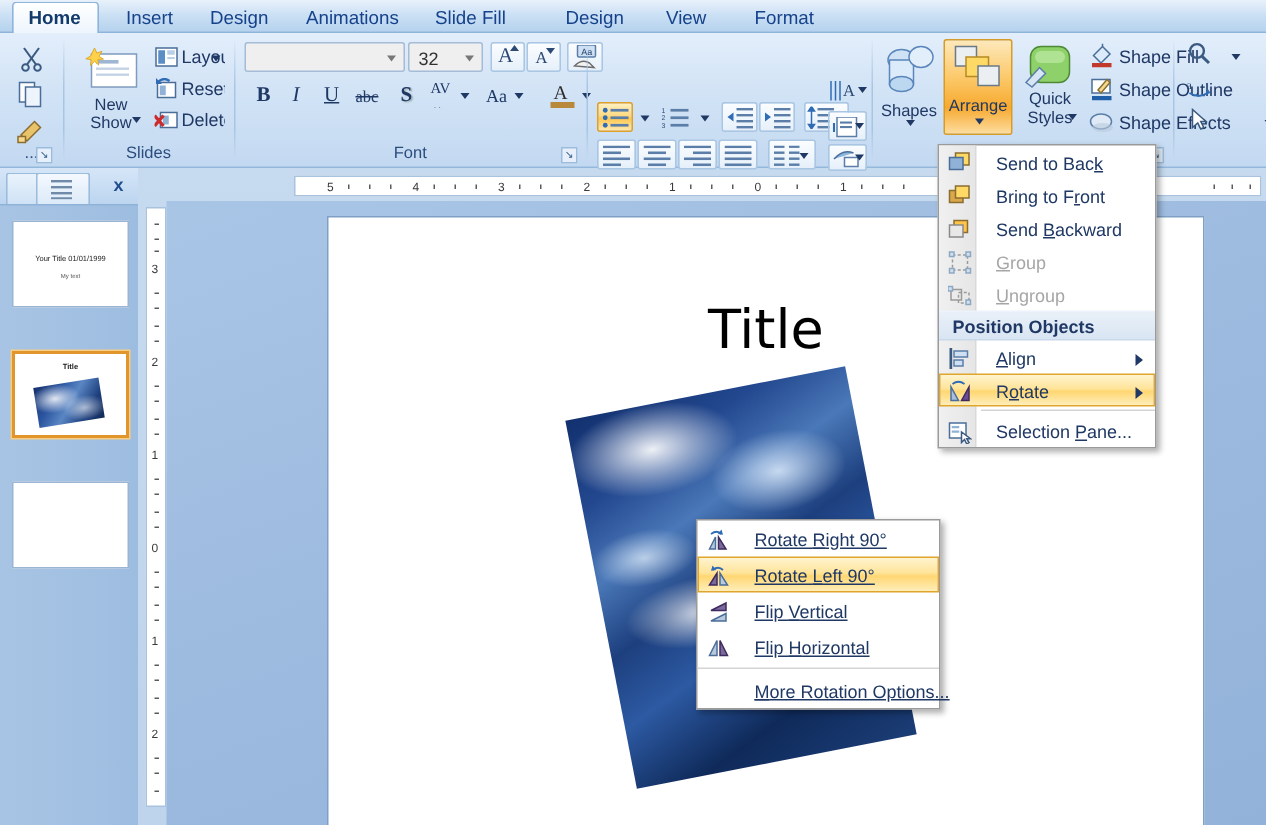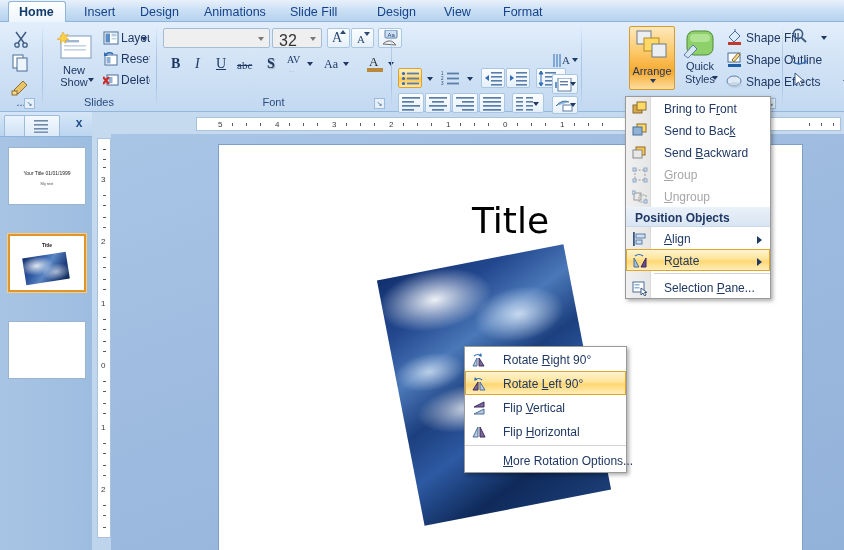--- a/index.html
+++ b/index.html
@@ -212,21 +212,21 @@
   }
   .mitem .arrow {
     position:absolute; right:7px; top:8px;
     width:0;height:0;border-left:5px solid #1f3864;
     border-top:4px solid transparent;border-bottom:4px solid transparent;
   }
   .msep { height:1px; margin:2px 0 2px 28px; background:#d4d4d4; }
 
   .submenu {
     position:absolute; background:#ffffff;
-    border:1px solid #9a9a9a; box-shadow: 2px 2px 4px rgba(0,0,0,.32);
+    border:1px solid #9a9a9a; box-shadow: 2px 2px 4px rgba(0,0,0,.32); text-decoration: underline;
   }
   u { text-decoration: underline; }
 </style>
 </head>
 <body>
 
 <div id="app">
 
   <div class="tabbar">
     <div class="tab active" style="left:8px;width:58px;">Home</div>
@@ -320,21 +320,21 @@
     </div>
     <div class="gsep" style="left:156px;"></div>
 
     <div class="rgroup" style="left:159px;width:229px;">
       <div class="gbody">
         <div class="btn boxed" style="left:4px;top:5px;width:107px;height:20px;background:#efefef;border-color:#a4bcd6;">
           <span style="position:absolute;left:5px;top:3px;font-size:12px;color:#333;"></span>
           <span style="position:absolute;right:5px;top:8px;width:0;height:0;border-top:4px solid #777;border-left:3.5px solid transparent;border-right:3.5px solid transparent;"></span>
         </div>
         <div class="btn boxed" style="left:113px;top:5px;width:50px;height:20px;background:#efefef;border-color:#a4bcd6;">
-          <span style="position:absolute;left:6px;top:3px;font-size:16px;color:#333;">32</span>
+          <span style="position:absolute;left:6px;top:3px;font-size:12px;color:#333;">32</span>
           <span style="position:absolute;right:5px;top:8px;width:0;height:0;border-top:4px solid #777;border-left:3.5px solid transparent;border-right:3.5px solid transparent;"></span>
         </div>
         <div class="btn boxed" style="left:168px;top:5px;width:23px;height:20px;">
           <span style="position:absolute;left:4px;top:1px;font-size:14px;font-family:'Liberation Serif',serif;color:#2c4a74;">A</span>
           <span style="position:absolute;right:3px;top:1px;width:0;height:0;border-bottom:4px solid #2c4a74;border-left:3px solid transparent;border-right:3px solid transparent;"></span>
         </div>
         <div class="btn boxed" style="left:192px;top:5px;width:23px;height:20px;">
           <span style="position:absolute;left:5px;top:4px;font-size:11px;font-family:'Liberation Serif',serif;color:#2c4a74;">A</span>
           <span style="position:absolute;right:3px;top:3px;width:0;height:0;border-top:4px solid #2c4a74;border-left:3px solid transparent;border-right:3px solid transparent;"></span>
         </div>
@@ -511,20 +511,30 @@
         <path d="M1 7 q6-7 13-4" fill="#8cb5dd" stroke="#4a6e98"></path>
         <rect x="8" y="6" width="9" height="6" fill="#fff" stroke="#5a7ea8"></rect>
       </svg>
       <span style="position:absolute;right:1px;top:6px;width:0;height:0;border-top:4px solid #1f3864;border-left:3.5px solid transparent;border-right:3.5px solid transparent;"></span>
     </div>
 
     <div class="gsep" style="left:581px;"></div>
 
     <div class="rgroup" style="left:584px;width:195px;">
       <div class="gbody">
+        <div class="btn" style="left:0px;top:4px;width:44px;height:62px;">
+          <svg width="40" height="34" viewBox="0 0 40 34" style="position:absolute;left:2px;top:2px;">
+            <ellipse cx="14" cy="10" rx="9" ry="7" fill="#cfe2f5" stroke="#5a86bb"></ellipse>
+            <rect x="6" y="10" width="16" height="16" fill="#dcebfa" stroke="#5a86bb"></rect>
+            <ellipse cx="14" cy="26" rx="8" ry="5" fill="#bcd7f0" stroke="#5a86bb"></ellipse>
+            <ellipse cx="27" cy="8" rx="8" ry="7" fill="#e3eefb" stroke="#5a86bb"></ellipse>
+          </svg>
+          <span class="lbl" style="top:40px;">Shapes</span>
+          <span style="position:absolute;left:19px;top:52px;width:0;height:0;border-top:4px solid #1f3864;border-left:3.5px solid transparent;border-right:3.5px solid transparent;"></span>
+        </div>
 
         <div class="btn active-orange" style="left:45px;top:3px;width:46px;height:64px;">
           <svg width="36" height="32" viewBox="0 0 36 32" style="position:absolute;left:5px;top:2px;">
             <rect x="2" y="2" width="14" height="13" fill="#eceff2" stroke="#6b7a89"></rect>
             <rect x="9" y="9" width="15" height="13" fill="#ffd966" stroke="#b58a22"></rect>
             <rect x="17" y="15" width="14" height="13" fill="#eceff2" stroke="#6b7a89"></rect>
           </svg>
           <span class="lbl" style="top:38px;">Arrange</span>
           <span style="position:absolute;left:20px;top:52px;width:0;height:0;border-top:4px solid #1f3864;border-left:3.5px solid transparent;border-right:3.5px solid transparent;"></span>
         </div>
@@ -699,34 +709,34 @@
     </div>
   </div>
 
   <div class="menu" style="left:625px;top:96px;width:146px;">
     <div class="gutter"></div>
 
 
     <div class="mitem">
       <span class="mico">
         <svg width="16" height="16" viewBox="0 0 16 16">
+            <rect x="5" y="1" width="9" height="8" fill="#ffd966" stroke="#8a6d2f"></rect>
+            <rect x="1" y="4" width="9" height="8" fill="#8fb2d6" stroke="#4a6e98"></rect>
+          </svg>
+      </span>
+      <span>Send to Bac<u>k</u></span>
+    </div>
+    <div class="mitem">
+      <span class="mico">
+        <svg width="16" height="16" viewBox="0 0 16 16">
             <rect x="1" y="4" width="9" height="8" fill="#d8a84a" stroke="#8a6d2f"></rect>
             <rect x="5" y="1" width="9" height="8" fill="#ffd966" stroke="#8a6d2f"></rect>
           </svg>
       </span>
       <span>Bring to F<u>r</u>ont</span>
-    </div>
-    <div class="mitem">
-      <span class="mico">
-        <svg width="16" height="16" viewBox="0 0 16 16">
-            <rect x="5" y="1" width="9" height="8" fill="#ffd966" stroke="#8a6d2f"></rect>
-            <rect x="1" y="4" width="9" height="8" fill="#8fb2d6" stroke="#4a6e98"></rect>
-          </svg>
-      </span>
-      <span>Send to Bac<u>k</u></span>
     </div>
     <div class="mitem">
       <span class="mico">
         <svg width="16" height="16" viewBox="0 0 16 16">
             <rect x="4" y="2" width="9" height="8" fill="#ffc44a" stroke="#8a6d2f"></rect>
             <rect x="1" y="5" width="9" height="8" fill="#e8e8e8" stroke="#8a8a8a"></rect>
           </svg>
       </span>
       <span>Send <u>B</u>ackward</span>
     </div>

